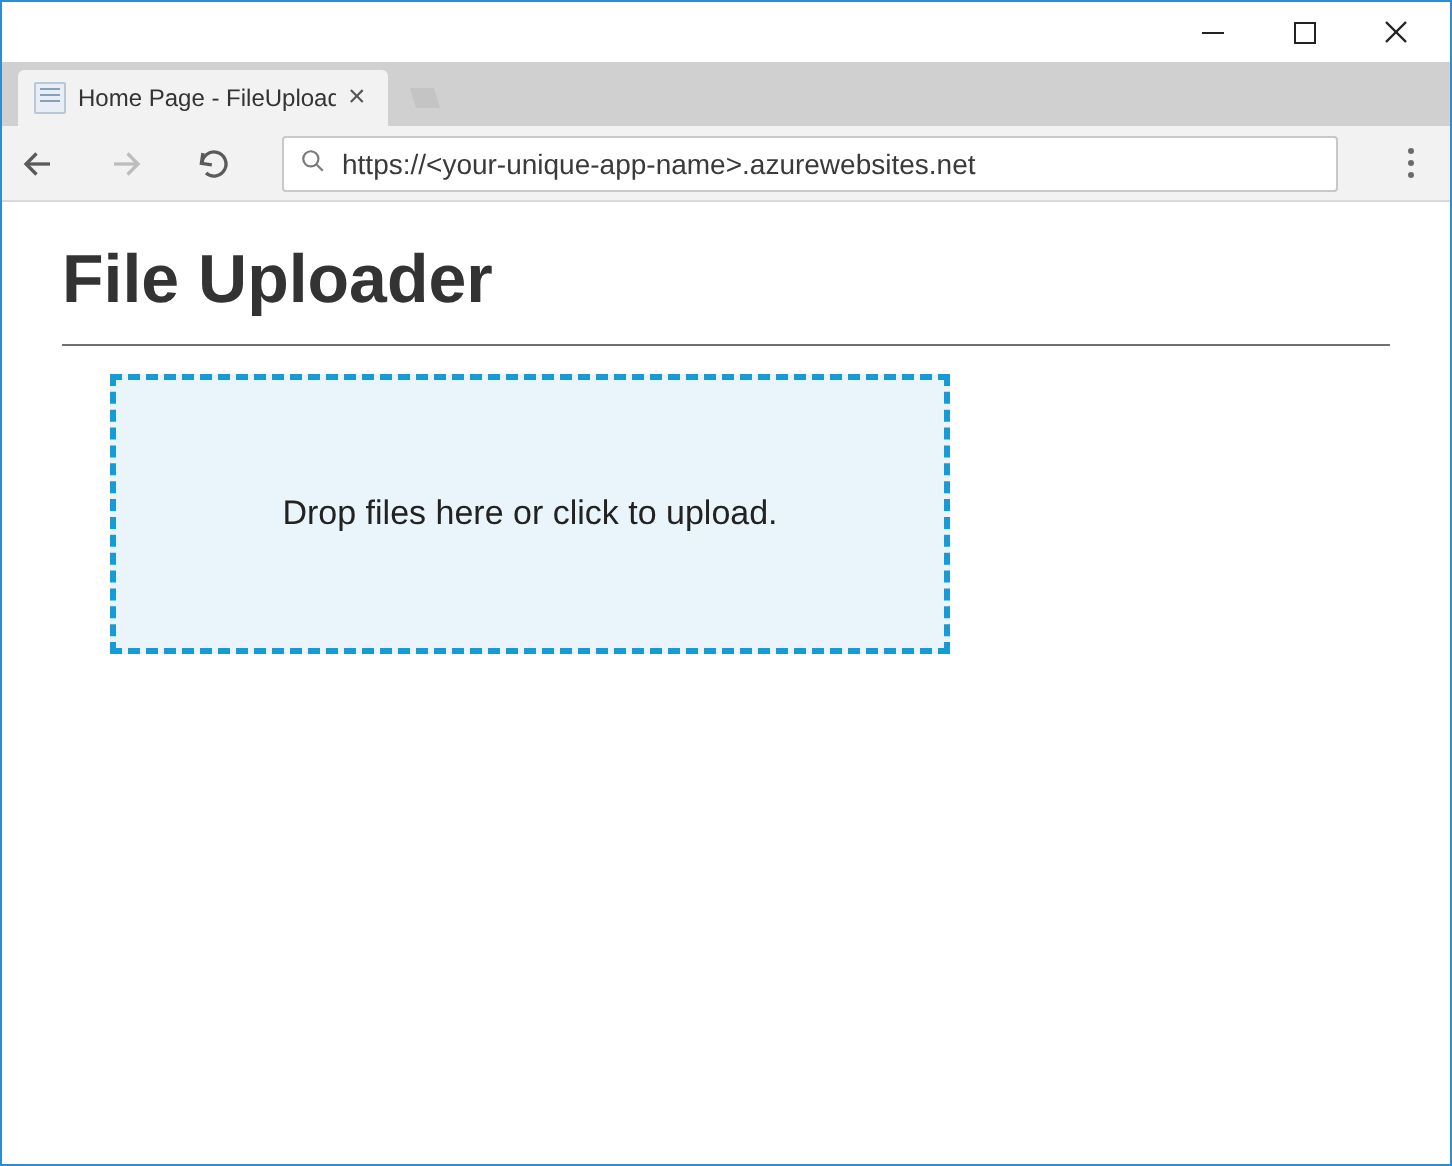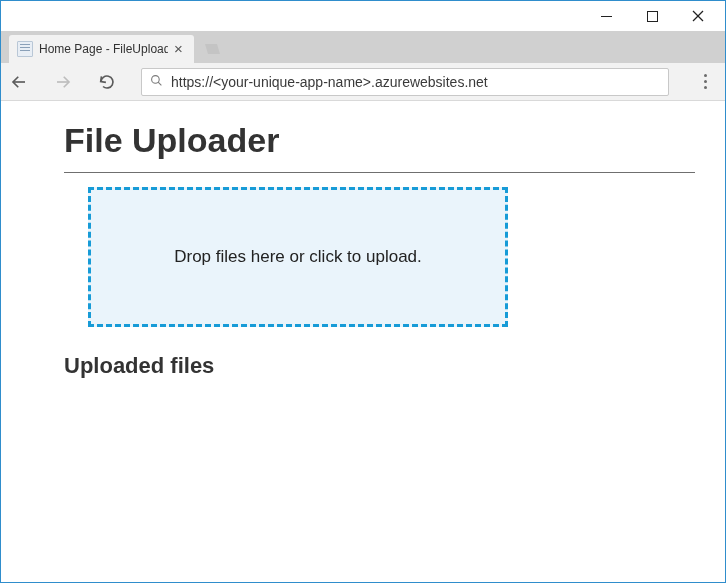--- a/index.html
+++ b/index.html
@@ -103,21 +103,20 @@
   .addressbar .url { flex:1; white-space:nowrap; overflow:hidden; }
   .menu-dots {
     width:24px; display:flex; flex-direction:column; align-items:center; gap:3px;
   }
   .menu-dots span { width:3px;height:3px;background:#6b6b6b;border-radius:50%; }
 
   
   .page {
     padding:10px 30px 20px 30px;
     color:#222;
-    margin-left:33px;
   }
   h1.page-title {
     font-family:"Trebuchet MS","Segoe UI",sans-serif;
     font-weight:700;
     font-size:34px;
     margin:10px 0 12px 0;
     color:#333;
   }
   hr.rule {
     border:none; border-top:1px solid #6f6f6f; margin:0 0 14px 0;
@@ -214,14 +213,13 @@
       <span></span>
   </div>
 </div>
 
 <div class="page">
   <h1 class="page-title">File Uploader</h1>
   <hr class="rule">
   <div class="dropzone">
     <span>Drop files here or click to upload.</span>
   </div>
-  <h2 class="section">Uploaded files</h2>
 </div>
 
 </body></html>

